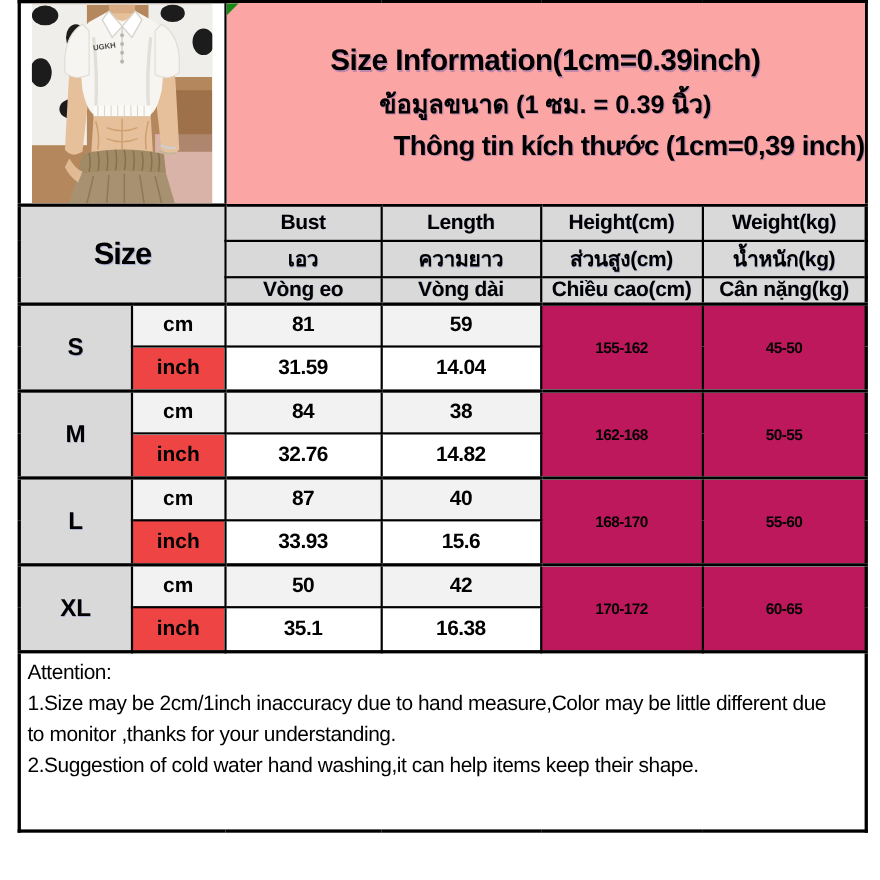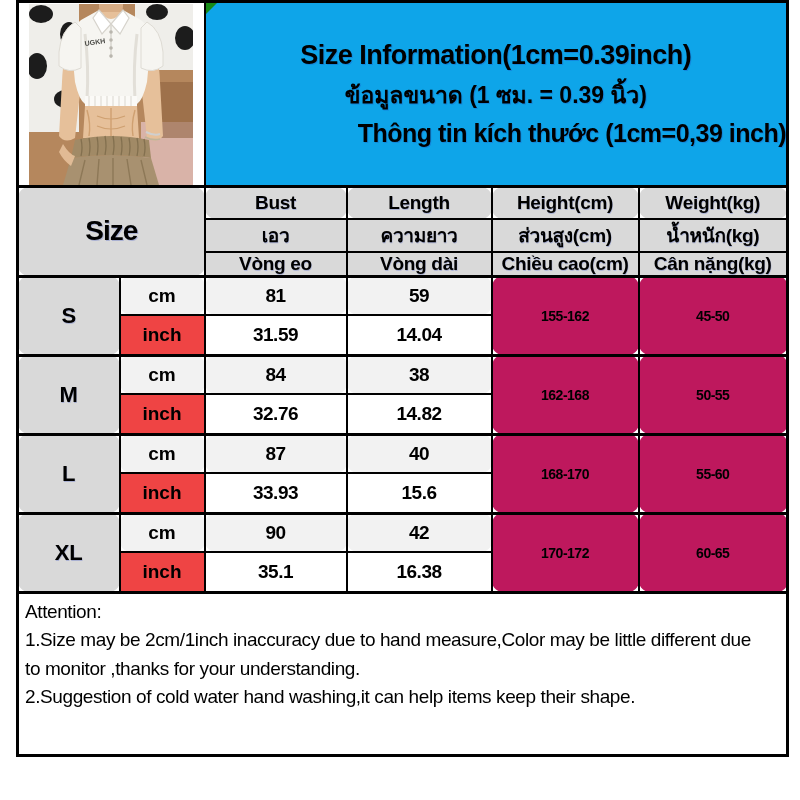--- a/index.html
+++ b/index.html
@@ -26,25 +26,25 @@
     overflow:hidden;
   }
   
   tr.r-photo{height:185px;}
   tr.r-h1{height:32px;}
   tr.r-h2{height:33px;}
   tr.r-h3{height:16px;}
   tr.r-cm{height:39px;}
   tr.r-inch{height:40px;}
   tr.r-att{height:163px;}
-  tr.group-start td{border-top:3px solid #000;border-radius:11px;}
+  tr.group-start td{border-top:3px solid #000;}
 
   .photo-cell{background:#ffffff;vertical-align:middle;}
   .title-cell{
-    background:#0ea5e9;
+    background:#fca5a5;
     position:relative;
     vertical-align:middle;
   }
   .corner-tri{
     position:absolute;left:0;top:0;
     width:0;height:0;
     border-top:11px solid #168a16;
     border-right:11px solid transparent;
   }
   .title-line-en{
@@ -257,21 +257,21 @@
   </tr>
   <tr class="r-inch">
     <td class="unit">inch</td>
     <td class="val">33.93</td>
     <td class="val">15.6</td>
   </tr>
 
   <tr class="r-cm group-start">
     <td class="size-cell" rowspan="2">XL</td>
     <td class="unit cm-bg">cm</td>
-    <td class="val cm-bg">90</td>
+    <td class="val cm-bg">50</td>
     <td class="val cm-bg">42</td>
     <td class="range" rowspan="2">170-172</td>
     <td class="range" rowspan="2">60-65</td>
   </tr>
   <tr class="r-inch">
     <td class="unit">inch</td>
     <td class="val">35.1</td>
     <td class="val">16.38</td>
   </tr>
 

